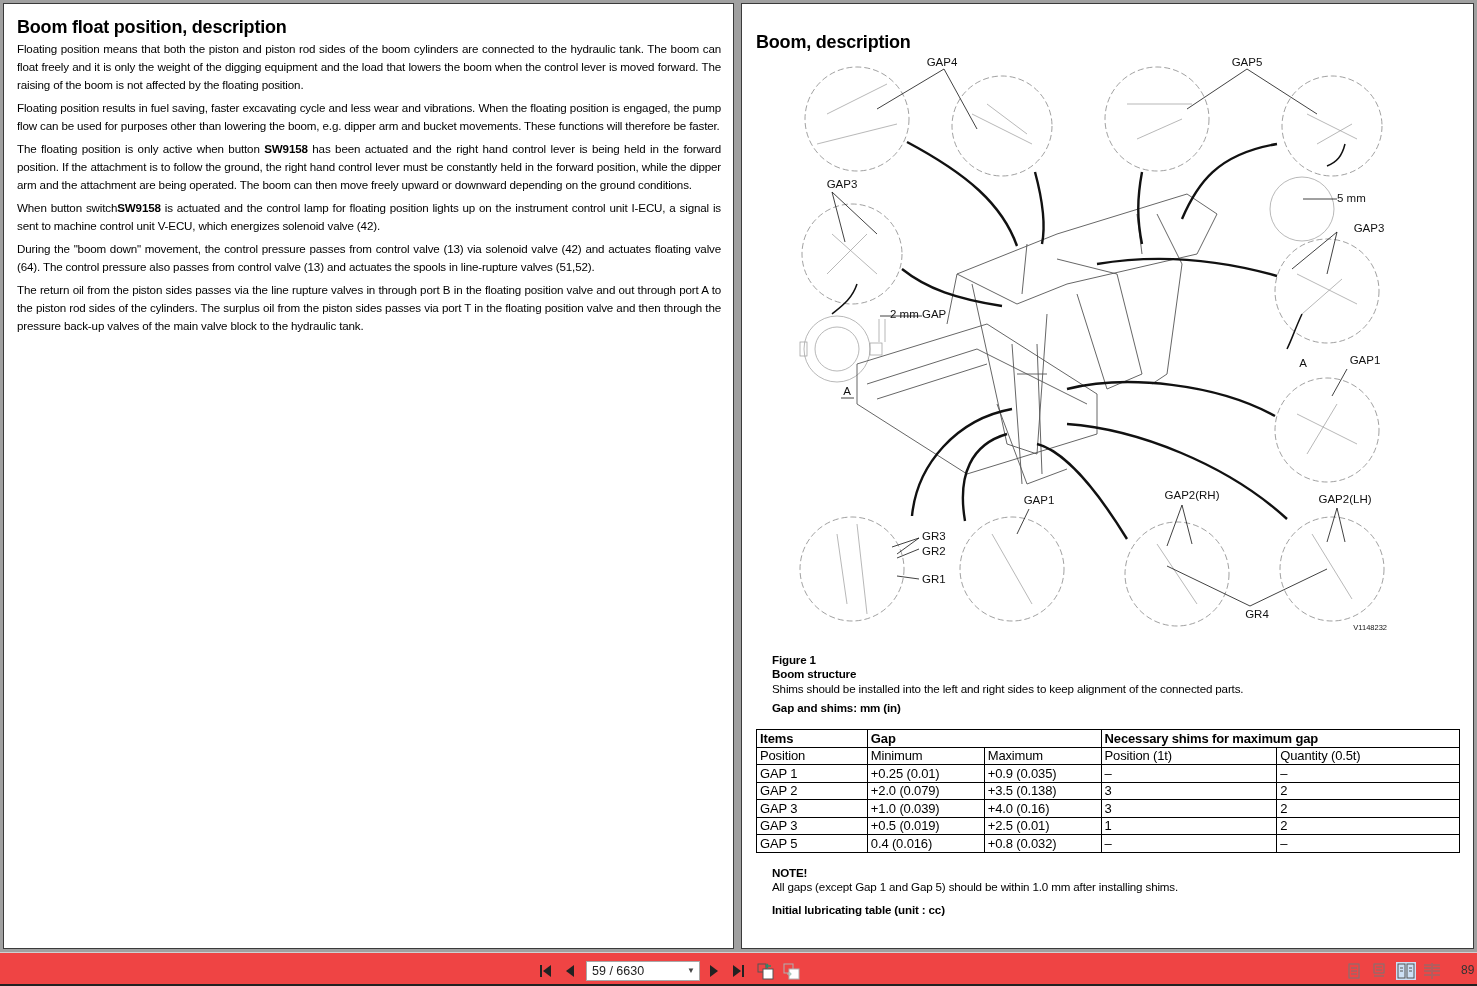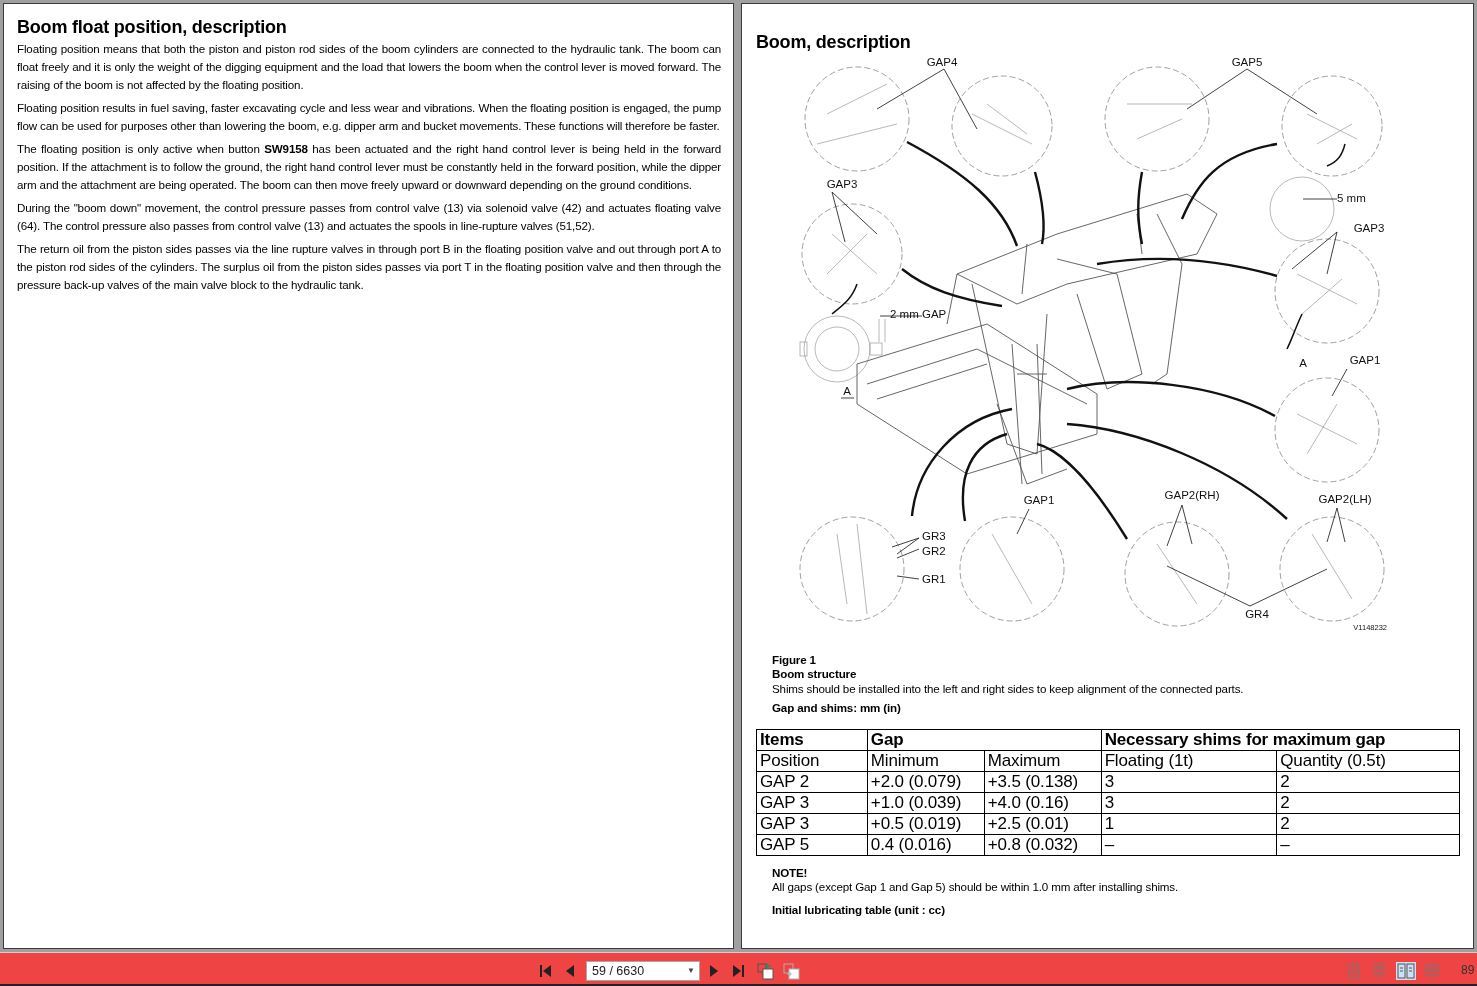--- a/index.html
+++ b/index.html
@@ -10,21 +10,21 @@
   .page-left { left: 3px; top: 3px; width: 731px; height: 946px; }
   .page-right { left: 741px; top: 3px; width: 733px; height: 946px; }
   .ptitle { position: absolute; font-weight: bold; font-size: 18px; letter-spacing: -0.2px; }
   .body-text { position: absolute; left: 13px; width: 704px; font-size: 11.6px; line-height: 18px; text-align: justify; letter-spacing: -0.15px; }
   .body-text p { margin-bottom: 5px; }
   .body-text b { font-weight: bold; }
   .figure { position: absolute; left: 55px; top: 40px; width: 590px; height: 590px; }
   .figure svg { width: 100%; height: 100%; }
   .fig-cap { position: absolute; left: 14px; font-size: 11.6px; line-height: 14px; letter-spacing: -0.15px; padding-left: 16px; }
   .bold { font-weight: bold; }
-  table.gap { position: absolute; left: 14px; top: 725px; width: 704px; border-collapse: collapse; font-size: 17px; letter-spacing: -0.15px; }
+  table.gap { position: absolute; left: 14px; top: 725px; width: 704px; border-collapse: collapse; font-size: 13px; letter-spacing: -0.15px; }
   table.gap td { border: 1px solid #000; height: 17.5px; padding: 0 3px; vertical-align: middle; }
   table.gap tr.hdr td { font-weight: bold; }
   .statusbar { position: absolute; left: 0; top: 952px; width: 1477px; height: 36px; background: #ef4444; border-top: 1px solid #d0d0d0; }
   .nav-btn { position: absolute; top: 10px; width: 16px; height: 16px; display: flex; align-items: center; justify-content: center; cursor: pointer; }
   .page-select { position: absolute; left: 586px; top: 8px; width: 114px; height: 20px; background: #fff; border: 1px solid #a8a8a8; font-size: 12.5px; padding-left: 5px; line-height: 18px; color: #222; }
   .page-select .dd { position: absolute; right: 4px; top: 0; font-size: 8px; color: #444; }
   .view-btn { position: absolute; top: 9px; width: 20px; height: 18px; display: flex; align-items: center; justify-content: center; }
   .view-btn.active { background: #cde0f5; }
   .zoomtxt { position: absolute; left: 1461px; top: 10px; font-size: 12px; color: #333; }
   .bottom-strip { position: absolute; left: 0; top: 984px; width: 1477px; height: 2px; background: #222; }
@@ -33,20 +33,21 @@
 <body>
 
 <div class="viewer">
 
   <div class="page page-left">
     <div class="ptitle" style="left:13px; top:13px;">Boom float position, description</div>
     <div class="body-text" style="top:36px;">
       <p>Floating position means that both the piston and piston rod sides of the boom cylinders are connected to the hydraulic tank. The boom can float freely and it is only the weight of the digging equipment and the load that lowers the boom when the control lever is moved forward. The raising of the boom is not affected by the floating position.</p>
       <p>Floating position results in fuel saving, faster excavating cycle and less wear and vibrations. When the floating position is engaged, the pump flow can be used for purposes other than lowering the boom, e.g. dipper arm and bucket movements. These functions will therefore be faster.</p>
       <p><span>The floating position is only active when button </span><b>SW9158</b><span> has been actuated and the right hand control lever is being held in the forward position. If the attachment is to follow the ground, the right hand control lever must be constantly held in the forward position, while the dipper arm and the attachment are being operated. The boom can then move freely upward or downward depending on the ground conditions.</span></p>
+      <p><span>When button switch</span><b>SW9158</b><span> is actuated and the control lamp for floating position lights up on the instrument control unit I-ECU, a signal is sent to machine control unit V-ECU, which energizes solenoid valve (42).</span></p>
       <p>During the "boom down" movement, the control pressure passes from control valve (13) via solenoid valve (42) and actuates floating valve (64). The control pressure also passes from control valve (13) and actuates the spools in line-rupture valves (51,52).</p>
       <p>The return oil from the piston sides passes via the line rupture valves in through port B in the floating position valve and out through port A to the piston rod sides of the cylinders. The surplus oil from the piston sides passes via port T in the floating position valve and then through the pressure back-up valves of the main valve block to the hydraulic tank.</p>
     </div>
   </div>
 
   <div class="page page-right">
     <div class="ptitle" style="left:14px; top:13px;margin-top:15px;">Boom, description</div>
 
     <div class="figure">
       <svg viewBox="0 0 590 590" xmlns="http://www.w3.org/2000/svg" font-family="Liberation Sans, sans-serif" font-size="11.5">
@@ -161,22 +162,29 @@
       <tbody>
           <tr class="hdr">
         <td>Items</td>
         <td colspan="2">Gap</td>
         <td colspan="2">Necessary shims for maximum gap</td>
       </tr>
       <tr>
         <td>Position</td>
         <td>Minimum</td>
         <td>Maximum</td>
-        <td>Floating (1t)</td>
+        <td>Position (1t)</td>
         <td>Quantity (0.5t)</td>
+      </tr>
+      <tr>
+        <td>GAP 1</td>
+        <td>+0.25 (0.01)</td>
+        <td>+0.9 (0.035)</td>
+        <td>–</td>
+        <td>–</td>
       </tr>
       <tr>
         <td>GAP 2</td>
         <td>+2.0 (0.079)</td>
         <td>+3.5 (0.138)</td>
         <td>3</td>
         <td>2</td>
       </tr>
       <tr>
         <td>GAP 3</td>

